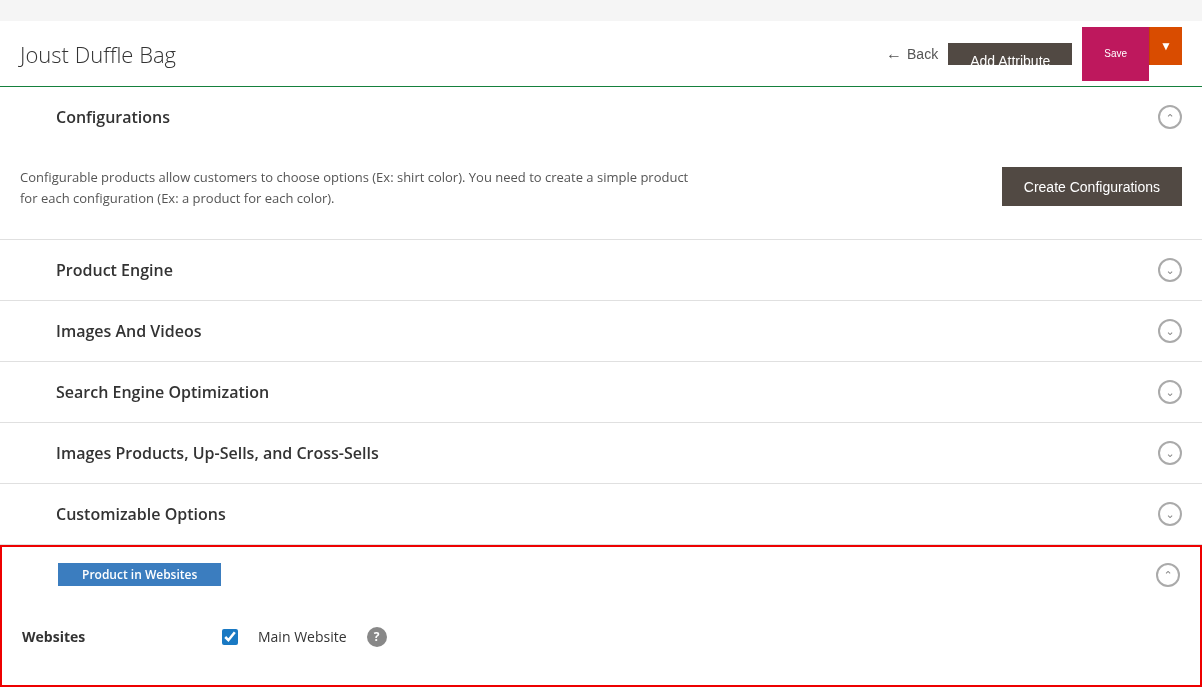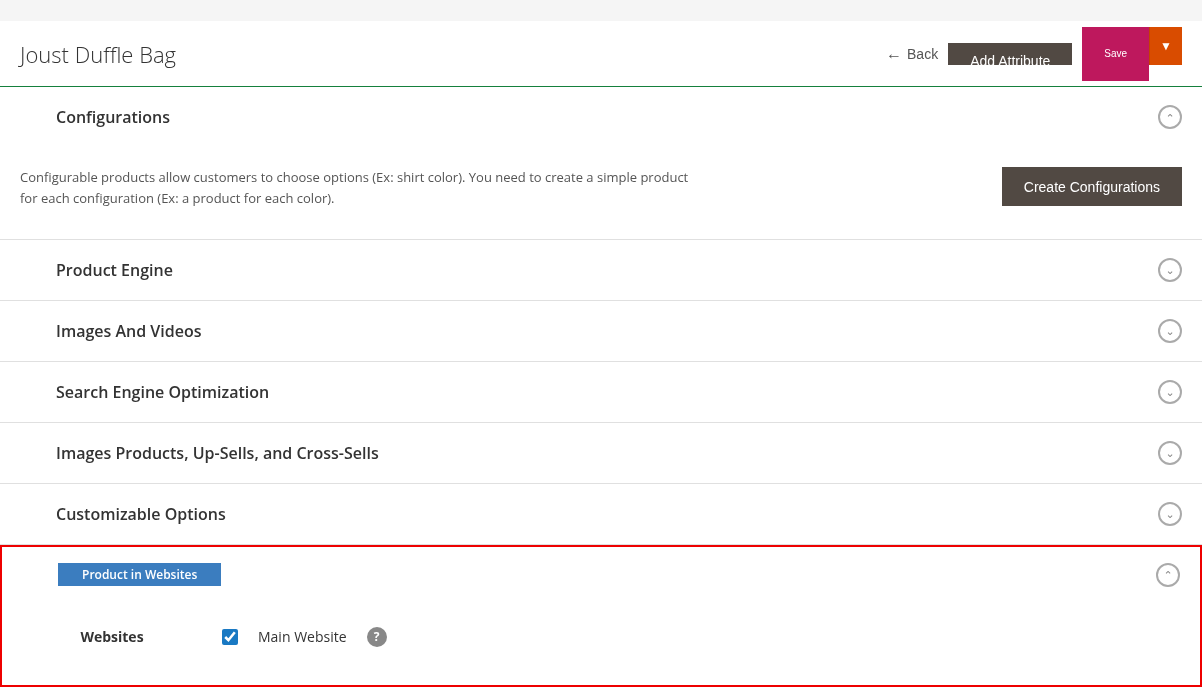--- a/index.html
+++ b/index.html
@@ -168,21 +168,21 @@
 
     .websites-row {
       display: flex;
       align-items: center;
       padding: 14px 0;
     }
 
     .websites-label {
       font-weight: 700;
       width: 200px;
-      text-align: center;
+      text-align: left;
       padding-right: 20px;
       color: #333;
     }
 
     .websites-value {
       display: flex;
       align-items: center;
       gap: 20px;
     }
 

